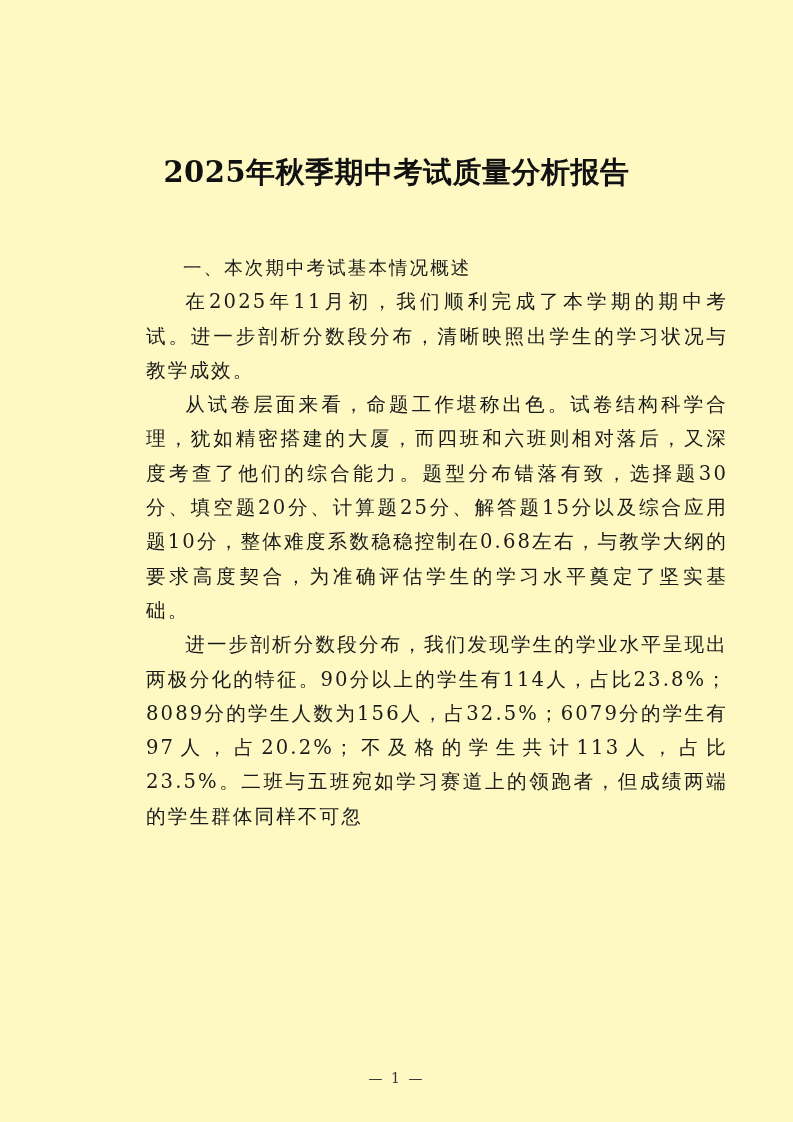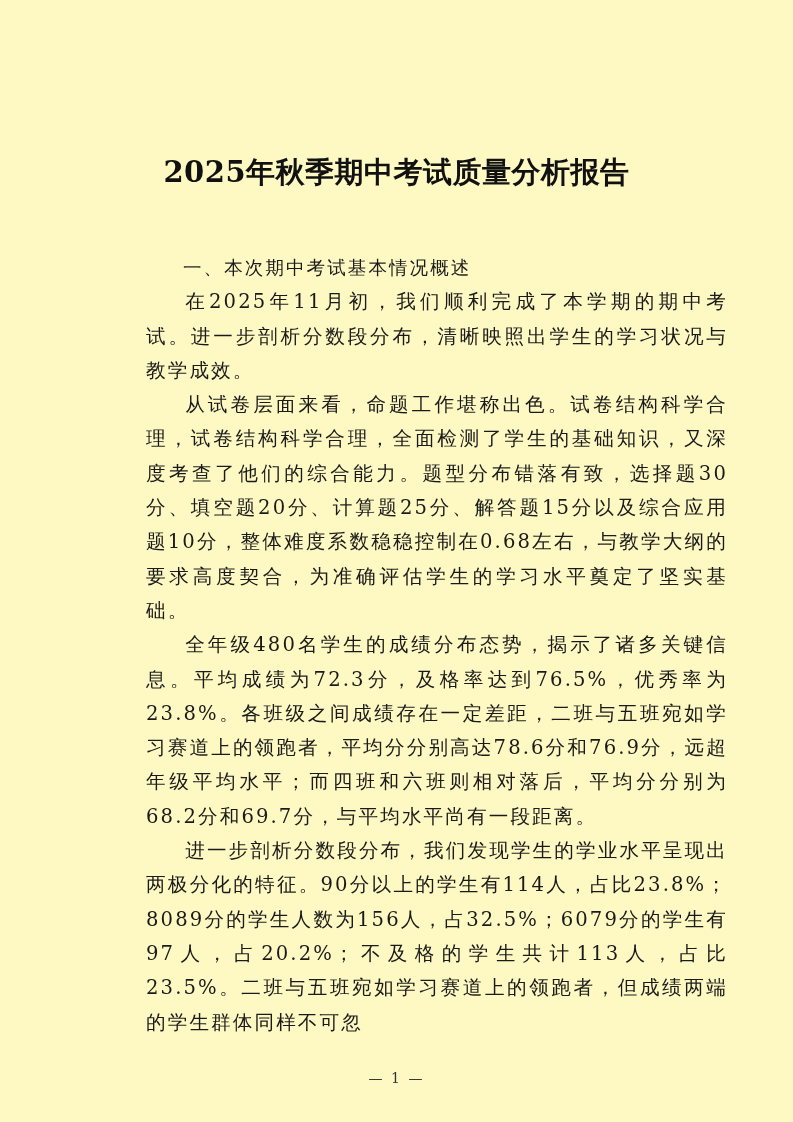--- a/index.html
+++ b/index.html
@@ -69,19 +69,18 @@
   </style>
 </head>
 <body>
 
 <div class="page">
   <div class="title">2025年秋季期中考试质量分析报告</div>
 
   <div class="body-text">
     <p class="heading">一、本次期中考试基本情况概述</p>
     <p>在2025年11月初，我们顺利完成了本学期的期中考试。进一步剖析分数段分布，清晰映照出学生的学习状况与教学成效。</p>
-    <p>从试卷层面来看，命题工作堪称出色。试卷结构科学合理，试卷结构科学合理，全面检测了学生的基础知识，又深度考查了他们的综合能力。题型分布错落有致，选择题30分、填空题20分、计算题25分、解答题15分以及综合应用题10分，整体难度系数稳稳控制在0.68左右，与教学大纲的要求高度契合，为准确评估学生的学习水平奠定了坚实基础。</p>
-    <p>全年级480名学生的成绩分布态势，揭示了诸多关键信息。平均成绩为72.3分，及格率达到76.5%，优秀率为23.8%。各班级之间成绩存在一定差距，二班与五班宛如学习赛道上的领跑者，平均分分别高达78.6分和76.9分，远超年级平均水平；而四班和六班则相对落后，平均分分别为68.2分和69.7分，与平均水平尚有一段距离。</p>
+    <p>从试卷层面来看，命题工作堪称出色。试卷结构科学合理，犹如精密搭建的大厦，而四班和六班则相对落后，又深度考查了他们的综合能力。题型分布错落有致，选择题30分、填空题20分、计算题25分、解答题15分以及综合应用题10分，整体难度系数稳稳控制在0.68左右，与教学大纲的要求高度契合，为准确评估学生的学习水平奠定了坚实基础。</p>
     <p>进一步剖析分数段分布，我们发现学生的学业水平呈现出两极分化的特征。90分以上的学生有114人，占比23.8%；8089分的学生人数为156人，占32.5%；6079分的学生有97人，占20.2%；不及格的学生共计113人，占比23.5%。二班与五班宛如学习赛道上的领跑者，但成绩两端的学生群体同样不可忽</p>
   </div>
 
   <div class="page-number">— 1 —</div>
 </div>
 
 </body></html>

